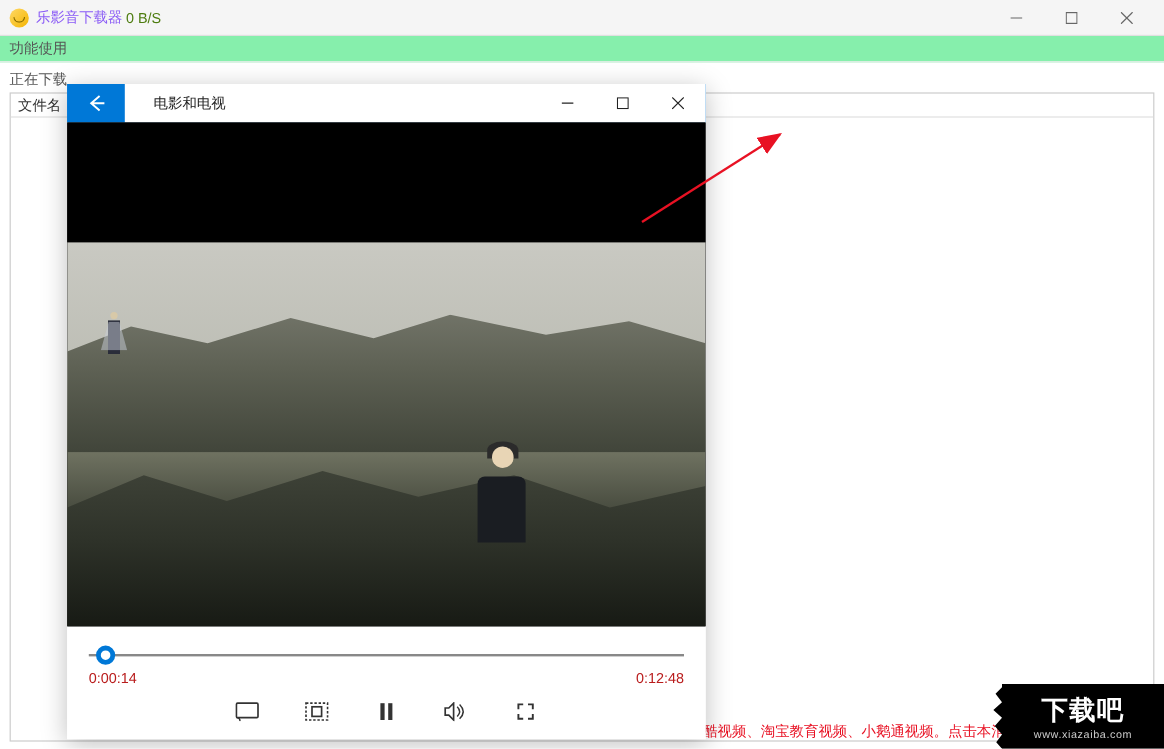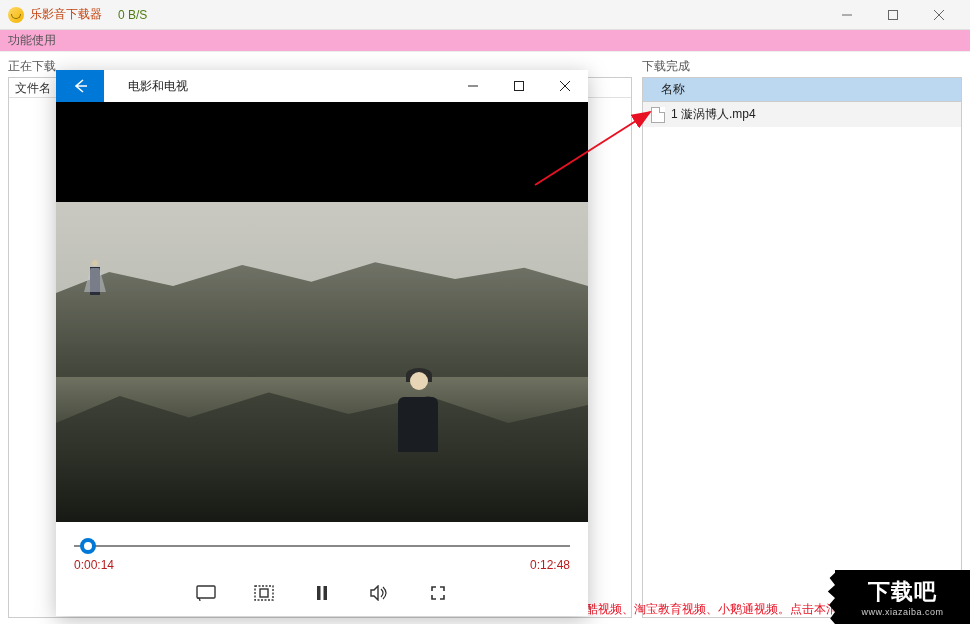--- a/index.html
+++ b/index.html
@@ -1,26 +1,26 @@
 <!DOCTYPE html>
 <html><head>
   <meta charset="utf-8">
   <style>
     * { box-sizing: border-box; margin: 0; padding: 0; }
     body { font-family: "Microsoft YaHei", "Segoe UI", sans-serif; font-size: 12px; background: #fff; width: 970px; height: 624px; overflow: hidden; position: relative; }
     
     .titlebar { height: 30px; background: #f5f5f5; display: flex; align-items: center; padding: 0 8px; border-bottom: 1px solid #e0e0e0; }
     .titlebar-icon { width: 16px; height: 16px; border-radius: 50%; background: linear-gradient(135deg, #ffd966, #f4b400); margin-right: 6px; position: relative; }
     .titlebar-icon::after { content: ""; position: absolute; width: 8px; height: 4px; border: 1.5px solid #8a6d00; border-top: none; border-radius: 0 0 8px 8px; top: 7px; left: 3px; }
-    .titlebar-title { color: #c2410c; flex: 0 0 auto; margin-right: 16px; }
+    .titlebar-title { color: #8b5cf6; flex: 0 0 auto; margin-right: 3px; }
     .titlebar-speed { color: #4d7c0f; flex: 1; }
     .win-controls { display: flex; }
     .win-btn { width: 46px; height: 30px; display: flex; align-items: center; justify-content: center; color: #666; }
     
-    .menubar { height: 22px; padding: 2px 8px; color: #555; background: #f9a8d4; border-bottom: 1px solid #eee; }
+    .menubar { height: 22px; padding: 2px 8px; color: #555; background: #86efac; border-bottom: 1px solid #eee; }
     .menubar span { cursor: default; }
     
     .content { display: flex; padding: 6px 8px; gap: 10px; height: calc(624px - 30px - 22px); }
     .panel { display: flex; flex-direction: column; }
     .panel-label { color: #555; margin-bottom: 2px; }
     .panel-box { border: 1px solid #ccc; background: #fff; flex: 1; position: relative; }
     
     .left-panel { flex: 1; }
     .left-header { height: 20px; border-bottom: 1px solid #e0e0e0; padding: 2px 6px; color: #333; }
     
@@ -100,30 +100,20 @@
 
 <div class="menubar">
   <span>功能使用</span>
 </div>
 
 <div class="content">
   <div class="panel left-panel">
     <div class="panel-label">正在下载</div>
     <div class="panel-box">
       <div class="left-header">文件名</div>
-    </div>
-  </div>
-  <div class="panel right-panel">
-    <div class="panel-label">下载完成</div>
-    <div class="panel-box">
-      <div class="right-header">名称</div>
-      <div class="file-row">
-        <div class="file-icon"></div>
-        <span>1 漩涡博人.mp4</span>
-      </div>
     </div>
   </div>
 </div>
 
 <div class="player">
   <div class="player-titlebar">
     <div class="back-btn">
       <svg width="18" height="18" viewBox="0 0 18 18">
           <path d="M12 3 L5 9 L12 15 M5 9 H16" fill="none" stroke="#fff" stroke-width="1.6"></path>
         </svg>

